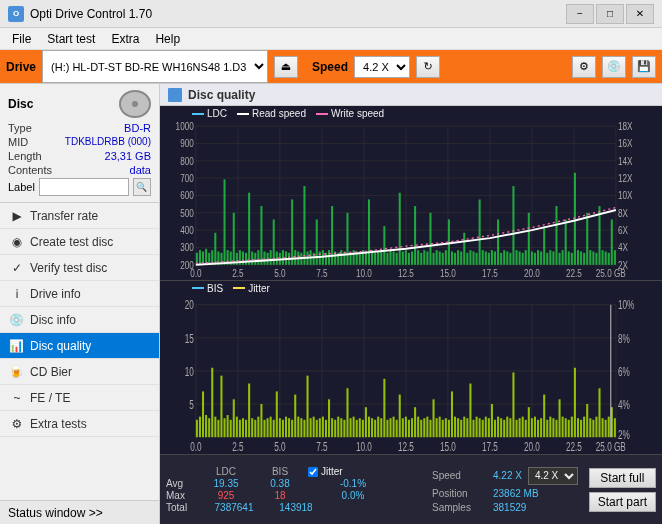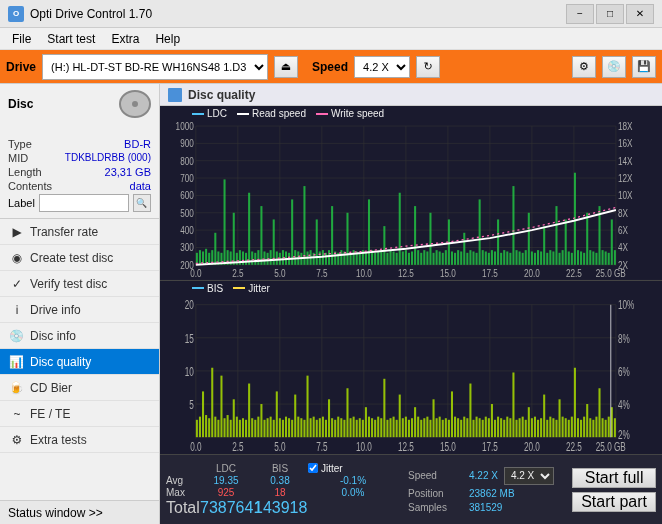--- a/index.html
+++ b/index.html
@@ -12,35 +12,35 @@
     .title-bar-right { display: flex; gap: 2px; }
     .title-btn { width: 28px; height: 20px; background: #d8d8d8; border: 1px solid #bbb; display: flex; align-items: center; justify-content: center; cursor: pointer; font-size: 10px; }
 
     
     .menu-bar { background: #f0f0f0; height: 22px; display: flex; align-items: center; padding: 0 4px; border-bottom: 1px solid #ddd; }
     .menu-item { padding: 2px 8px; cursor: pointer; font-size: 12px; }
 
     
     .toolbar { background: #f97316; height: 34px; display: flex; align-items: center; padding: 0 6px; gap: 6px; border-bottom: 1px solid #ccc; }
     .toolbar-label { font-size: 12px; font-weight: bold; }
-    .drive-select { height: 26px; font-size: 11px; padding: 0 4px; border: 1px solid #aaa; background: white; min-width: 180px; }
+    .drive-select { height: 33px; font-size: 11px; padding: 0 4px; border: 1px solid #aaa; background: white; min-width: 180px; }
     .toolbar-btn { width: 24px; height: 22px; background: linear-gradient(to bottom, #f8f8f8, #e0e0e0); border: 1px solid #aaa; cursor: pointer; display: flex; align-items: center; justify-content: center; }
     .speed-label { font-size: 12px; font-weight: bold; margin-left: 8px; }
     .speed-select { height: 22px; font-size: 11px; padding: 0 4px; border: 1px solid #aaa; background: white; }
     .toolbar-spacer { flex: 1; }
 
     
     .main { display: flex; height: calc(524px - 84px); }
 
     
     .sidebar { width: 160px; min-width: 160px; background: #f0f0f0; border-right: 1px solid #ccc; display: flex; flex-direction: column; }
     
     
     .disc-panel { padding: 6px 8px; border-bottom: 1px solid #ccc; }
-    .disc-header { display: flex; align-items: center; justify-content: space-between; margin-bottom: 20px; }
+    .disc-header { display: flex; align-items: center; justify-content: space-between; margin-bottom: 4px; }
     .disc-title { font-size: 12px; font-weight: bold; }
     .disc-row { display: flex; justify-content: space-between; font-size: 11px; margin-bottom: 2px; }
     .disc-key { color: #333; }
     .disc-val { color: #0000cc; font-weight: normal; text-align: center; }
     .label-row { display: flex; align-items: center; gap: 4px; margin-top: 2px; }
     .label-input { height: 18px; width: 90px; border: 1px solid #aaa; font-size: 10px; padding: 0 2px; }
     .label-icon-btn { width: 18px; height: 18px; background: #e8e8e8; border: 1px solid #aaa; cursor: pointer; font-size: 9px; display: flex; align-items: center; justify-content: center; }
 
     
     .nav-items { flex: 1; }
@@ -51,21 +51,21 @@
     
     .status-window-btn { height: 24px; display: flex; align-items: center; padding: 0 8px; border-top: 1px solid #ccc; cursor: pointer; font-size: 12px; background: #e8e8e8; }
 
     
     .content { flex: 1; display: flex; flex-direction: column; background: #1a1a2e; overflow: hidden; }
     
     
     .dq-header { background: #e8e8f0; height: 22px; display: flex; align-items: center; padding: 0 8px; gap: 6px; border-bottom: 1px solid #ccc; }
     .dq-icon { width: 14px; height: 14px; background: #4a90d9; border-radius: 1px; }
     .dq-title { font-size: 12px; font-weight: bold; color: #333; }
-    .start-btn { height: 20px; padding: 0 8px; font-size: 16px; background: linear-gradient(to bottom, #f0f0f0, #d8d8d8); border: 1px solid #aaa; cursor: pointer; white-space: nowrap; }
+    .start-btn { height: 20px; padding: 0 8px; font-size: 12px; background: linear-gradient(to bottom, #f0f0f0, #d8d8d8); border: 1px solid #aaa; cursor: pointer; white-space: nowrap; }
   </style>
 </head>
 <body>
 
 <div class="title-bar">
   <div class="title-bar-left">
     <div class="title-bar-icon">
         <span>O</span>
       </div>
     <span>Opti Drive Control 1.70</span>
@@ -651,21 +651,21 @@
           <span style="color:#4fc3f7;text-align:center;">-0.1%</span>
         </div>
 
         <div style="display:grid;grid-template-columns:32px 52px 52px 90px;gap:2px;font-size:10px;align-items:center;">
           <span style="color:#ccc;">Max</span>
           <span style="color:#ff5555;text-align:center;">925</span>
           <span style="color:#ff5555;text-align:center;">18</span>
           <span style="color:#4fc3f7;text-align:center;">0.0%</span>
         </div>
 
-        <div style="display:grid;grid-template-columns:32px 52px 52px 90px;gap:2px;font-size:16px;align-items:center;">
+        <div style="display:grid;grid-template-columns:32px 52px 52px 90px;gap:10px;font-size:10px;align-items:center;">
           <span style="color:#ccc;">Total</span>
           <span style="color:#4fc3f7;text-align:center;">7387641</span>
           <span style="color:#4fc3f7;text-align:center;">143918</span>
           <span style="color:#ccc;text-align:center;"></span>
         </div>
       </div>
 
       <div style="display:flex;flex-direction:column;gap:3px;margin-left:4px;">
         <div style="display:flex;gap:6px;font-size:10px;align-items:center;">
           <span style="color:#aaa;width:55px;">Speed</span>

